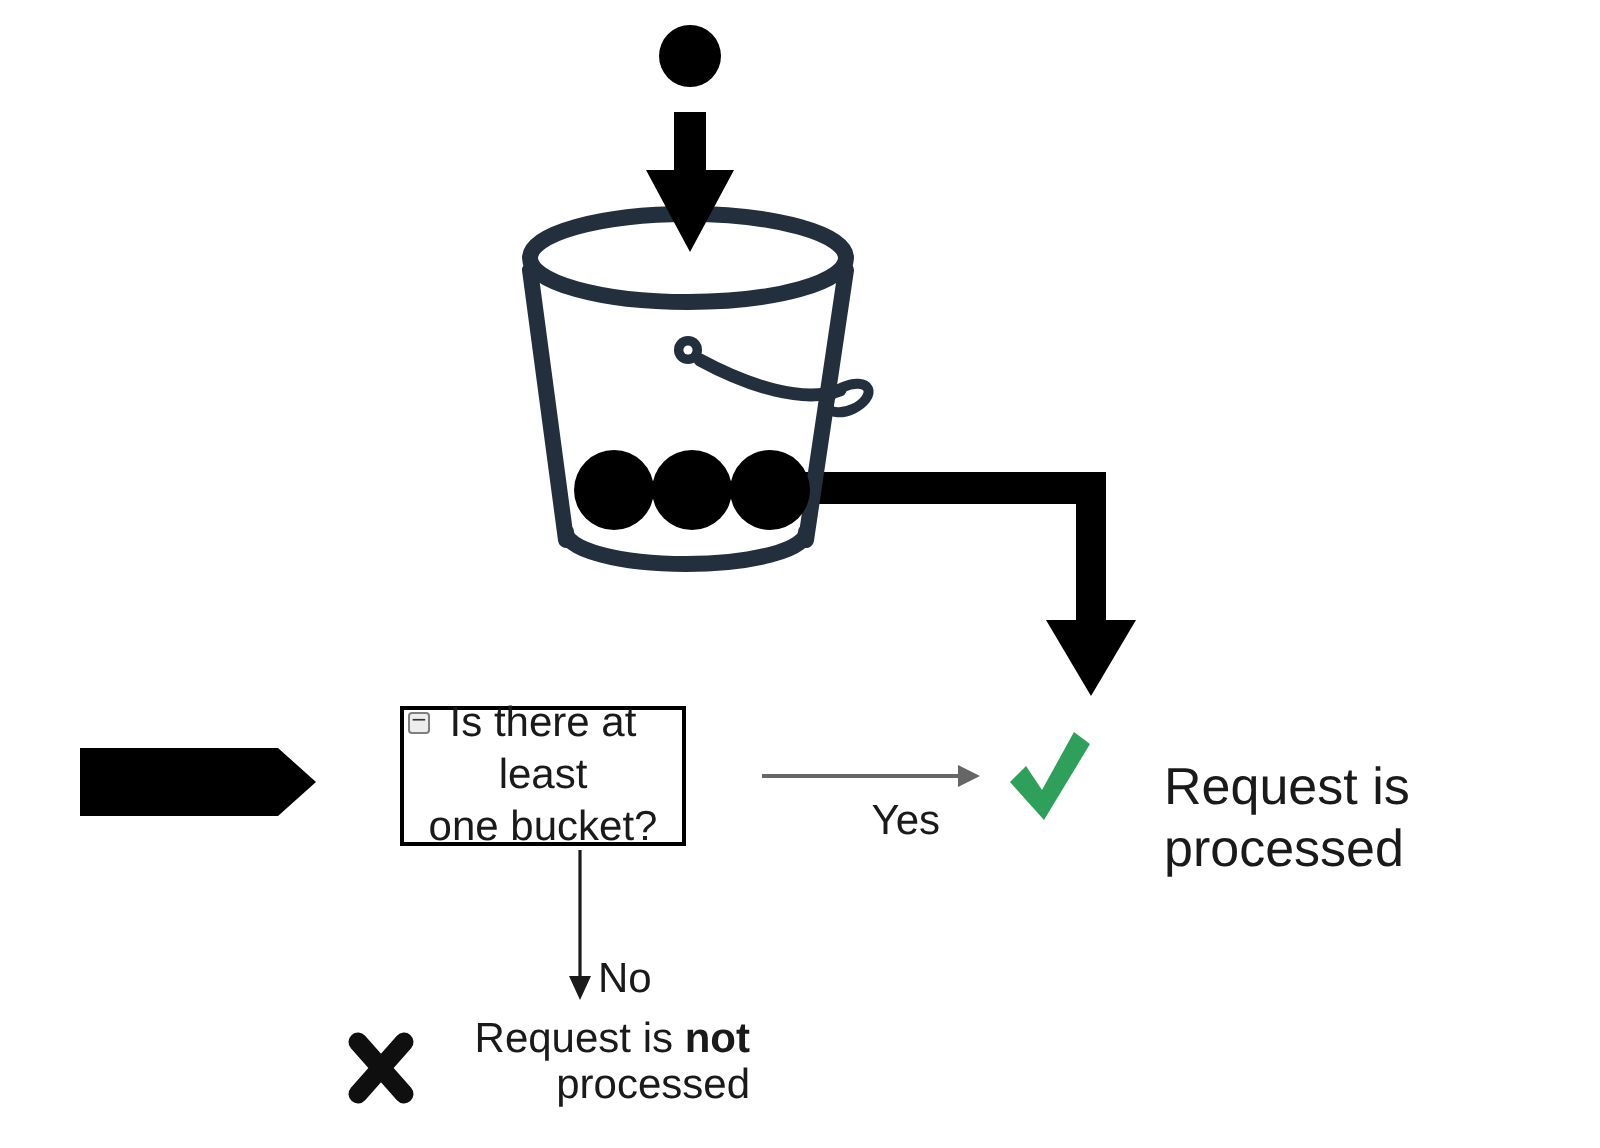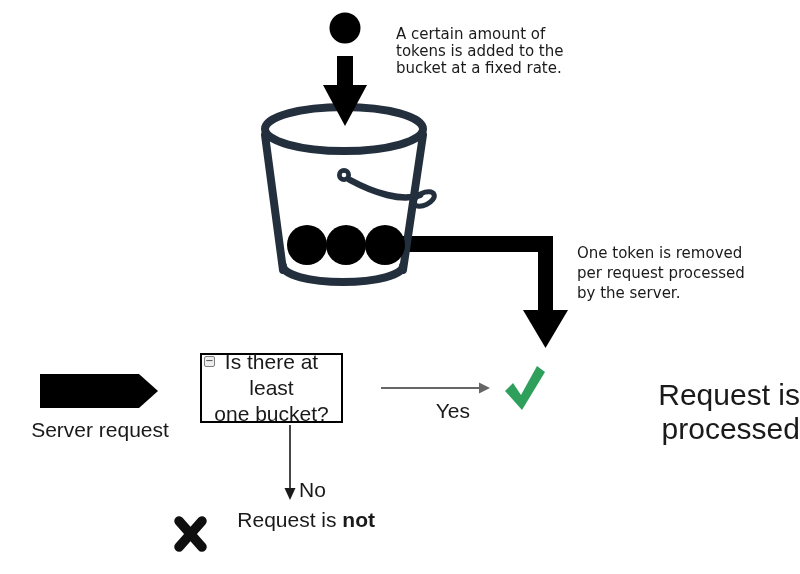--- a/index.html
+++ b/index.html
@@ -20,21 +20,21 @@
     font-size:21px;line-height:26px;text-align:center;
   }
   .collapse-btn{
     position:absolute;left:204px;top:356px;width:11px;height:11px;box-sizing:border-box;
     background:#ededed;border:1px solid #7f7f7f;border-radius:2px;
     font-size:10px;line-height:8px;text-align:center;color:#333;cursor:pointer;
     font-family:"DejaVu Sans",sans-serif;
   }
   .yes-label{left:410px;top:399px;width:60px;text-align:right;}
   .no-label{left:299px;top:442px;margin-top:36px;}
-  .processed-label{left:582px;top:378px;font-size:30px;text-align:right;}
+  .processed-label{left:582px;top:378px;font-size:26px;}
   .server-label{left:20px;top:418px;width:160px;text-align:center;}
   .not-processed{left:185px;top:508px;width:190px;text-align:right;line-height:23px;}
   
   .ink{fill:var(--ink,#000);}
   .bucket-stroke{stroke:var(--bucket-stroke,#232f3d);fill:none;stroke-width:8;stroke-linecap:round;}
   .bucket-handle{stroke:var(--bucket-stroke,#232f3d);fill:none;stroke-width:6.5;stroke-linecap:round;}
   .bucket-loop{stroke:var(--bucket-stroke,#232f3d);fill:none;stroke-width:5;}
   .bucket-fill{fill:var(--bucket-stroke,#232f3d);}
   .gray-line{stroke:var(--flow-arrow-gray,#666);stroke-width:2;}
   .gray-fill{fill:var(--flow-arrow-gray,#666);}
@@ -88,37 +88,30 @@
     </g>
 
     <polygon class="check-fill" points="505,391 513,383 521,395 537,366 545,372 522,410"></polygon>
 
     <g>
       <line class="cross-stroke" x1="179" y1="521" x2="202" y2="547"></line>
       <line class="cross-stroke" x1="202" y1="521" x2="179" y2="547"></line>
     </g>
   </svg>
 
-  <div class="txt annot annot-top">A certain amount of
-tokens is added to the
-bucket at a fixed rate.</div>
 
-  <div class="txt annot annot-right">One token is removed
-per request processed
-by the server.</div>
 
   <div class="decision-box">
     <div>Is there at least</div>
     <div>one bucket?</div>
   </div>
   <div class="collapse-btn">−</div>
 
-  <div class="txt flow-label server-label">Server request</div>
 
   <div class="txt flow-label yes-label">Yes</div>
 
   <div class="txt flow-label no-label">No</div>
 
   <div class="txt flow-label processed-label">Request is processed</div>
 
-  <div class="txt flow-label not-processed"><span>Request is </span><b>not</b></div>
+  <div class="txt flow-label not-processed"><span>Request is </span><b>not</b><div>processed</div></div>
 
 </div>
 
 </body></html>

